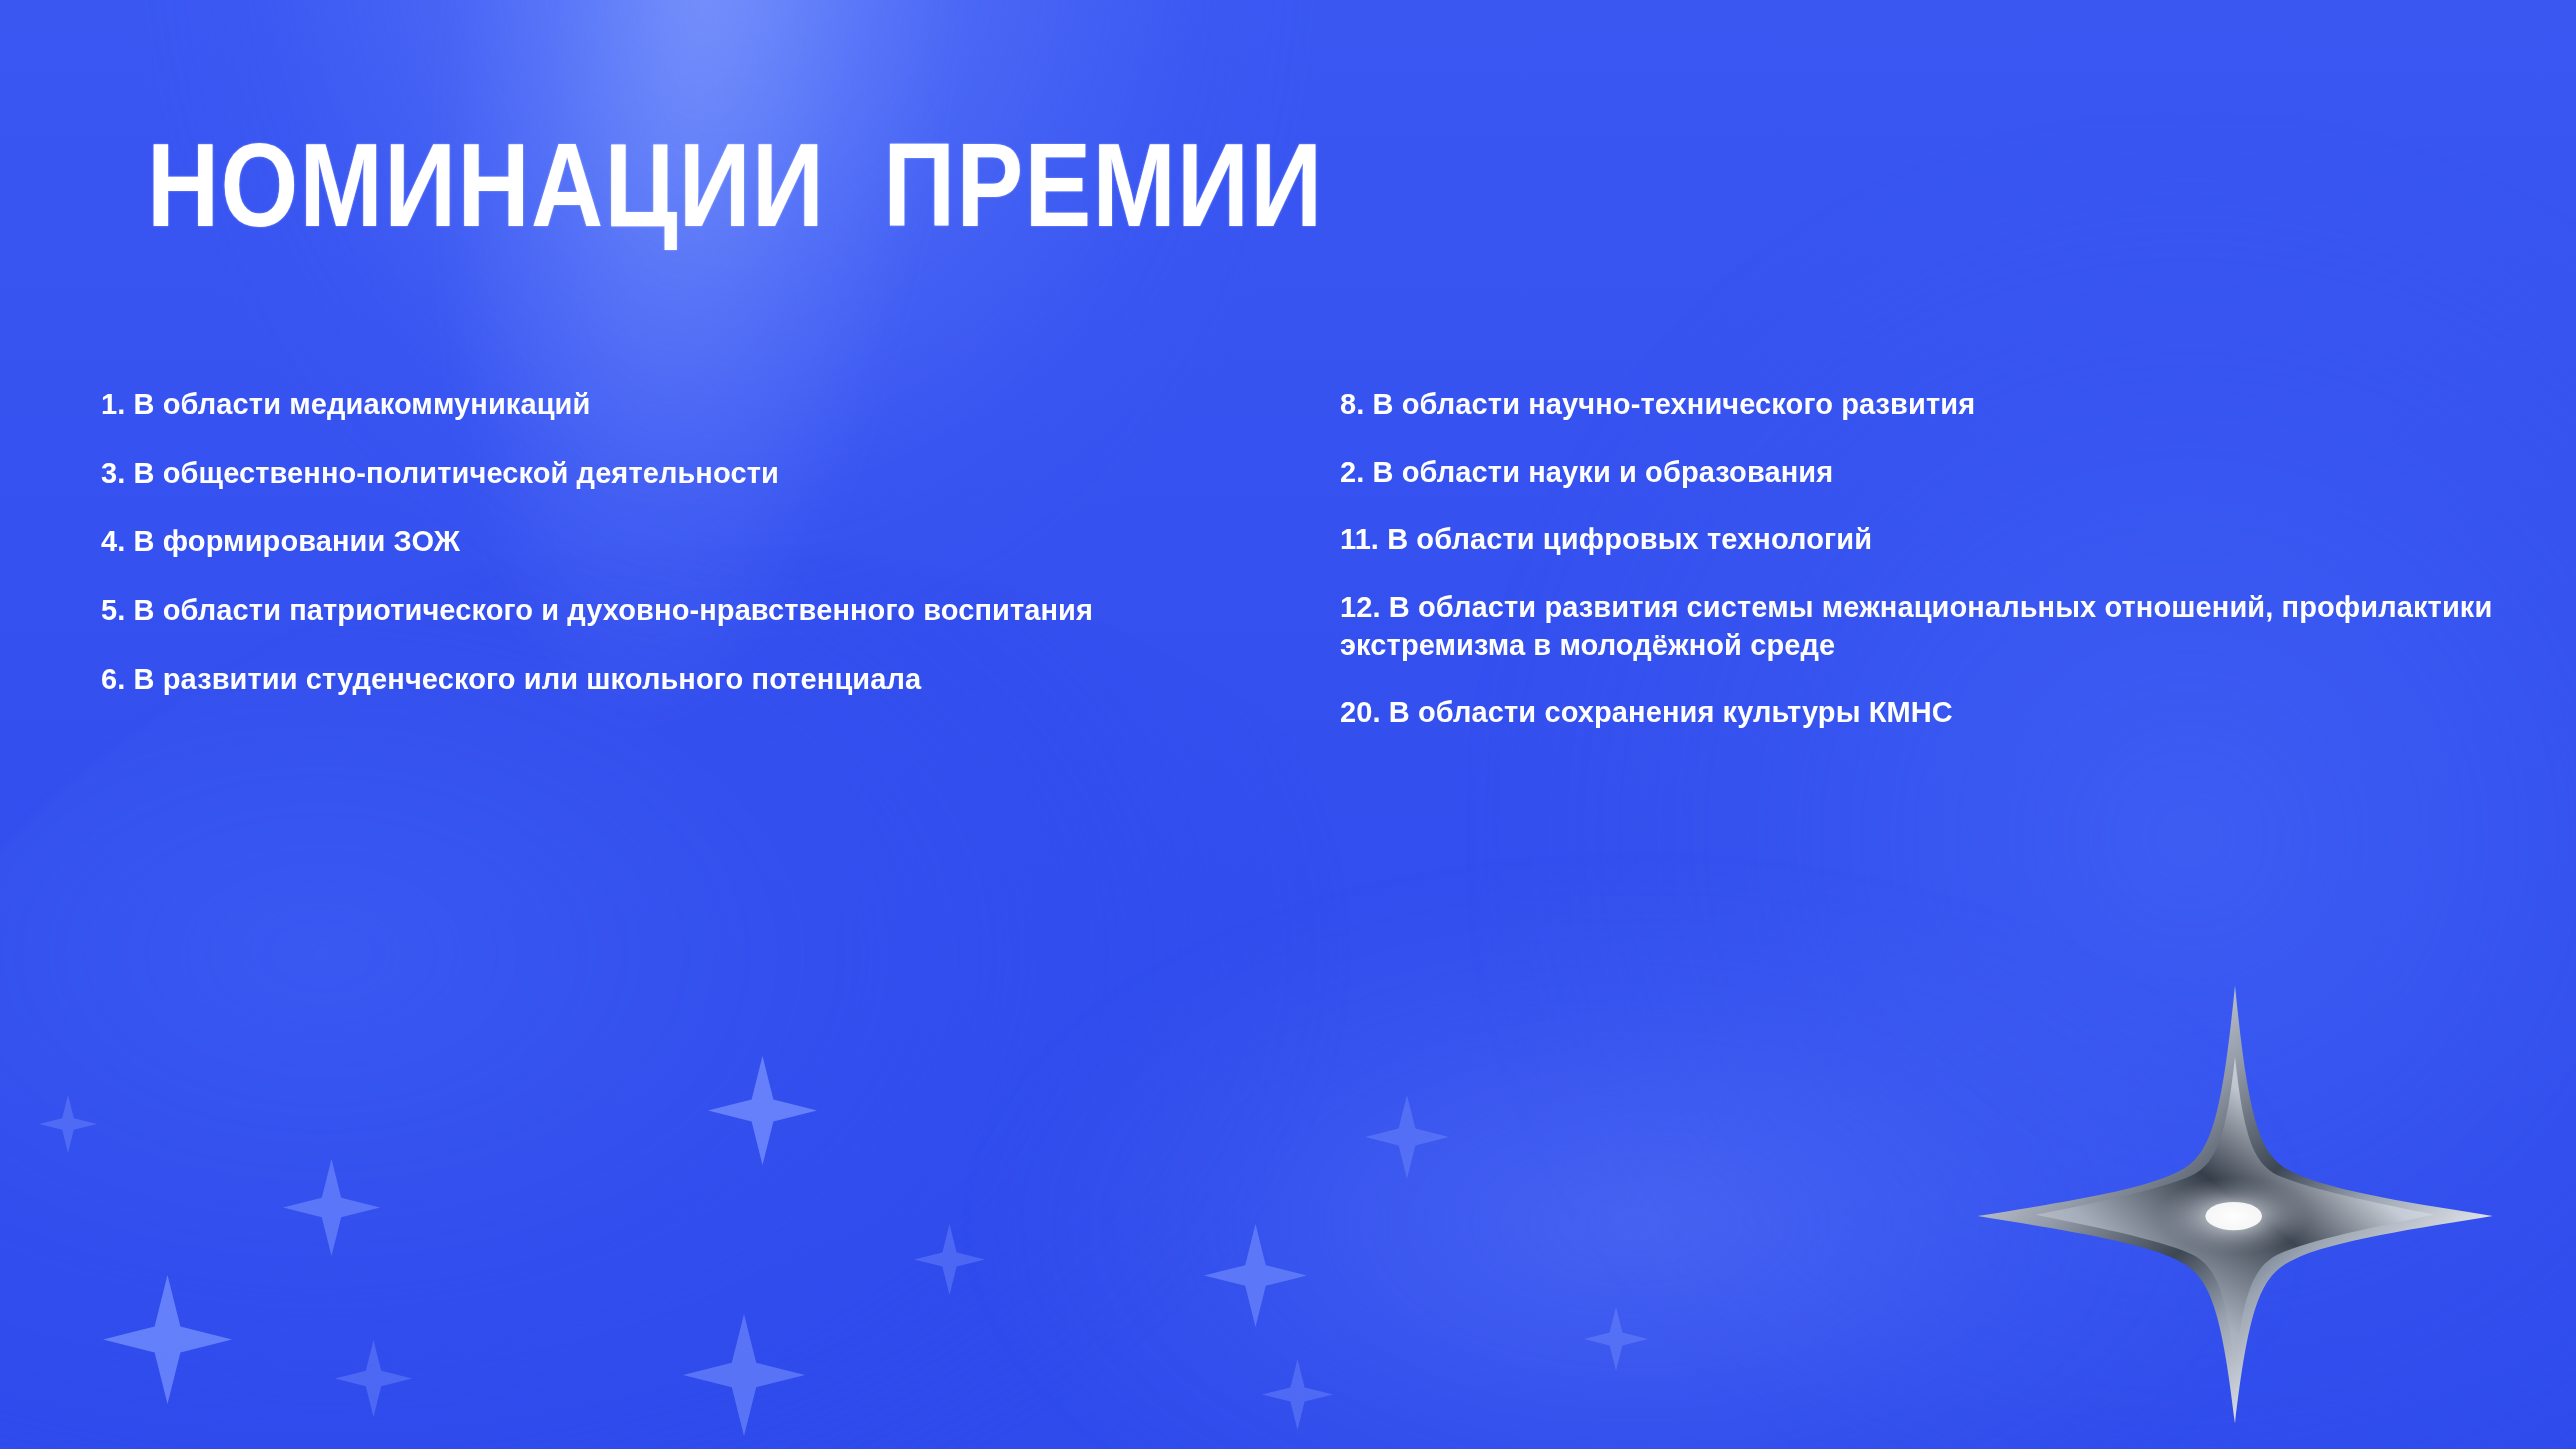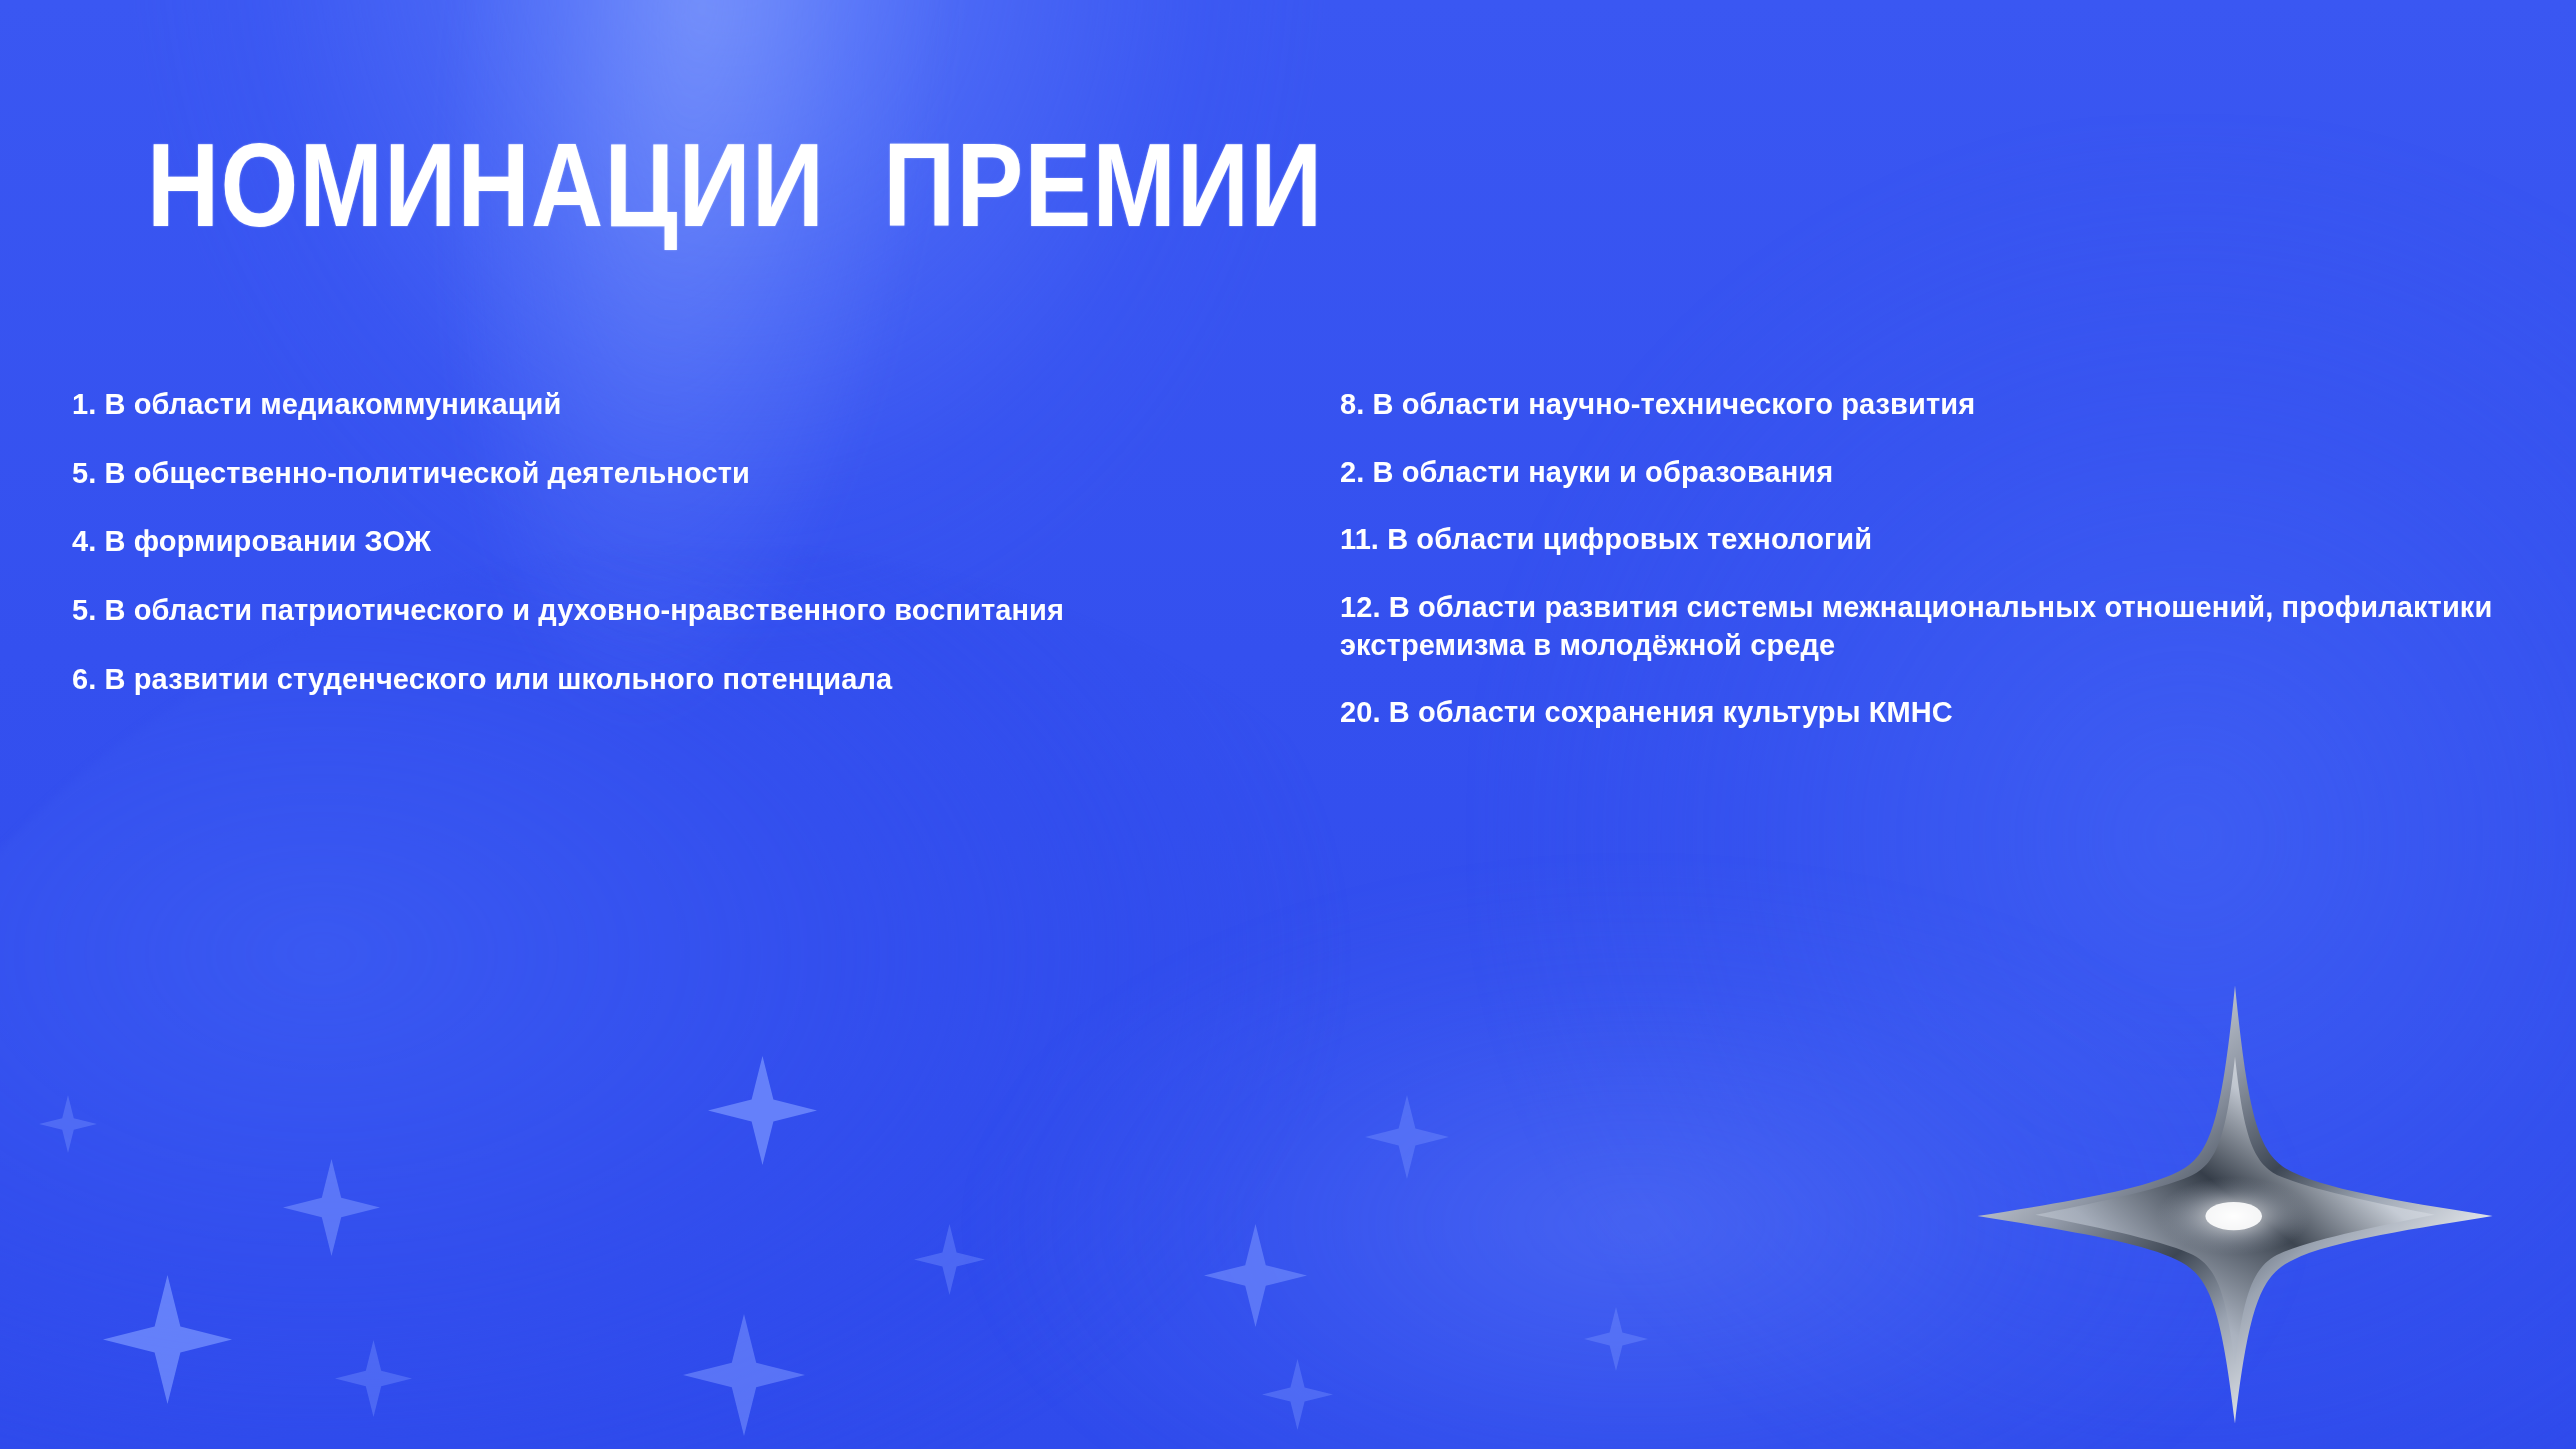--- a/index.html
+++ b/index.html
@@ -138,21 +138,21 @@
     top: 386px;
     width: 2576px;
     display: flex;
     gap: 0px;
   }
   .col {
     box-sizing: border-box;
   }
   .col-left {
     width: 1327px;
-    padding-left: 72px;
+    padding-left: 101px;
     padding-right: 58px;
   }
   .col-right {
     width: 1249px;
     padding-left: 13px;
     padding-right: 56px;
   }
 
   .nom-item {
     color: #ffffff;
@@ -197,21 +197,21 @@
   <div class="sparkle dim" style="left:1365px; top:1095px; width:84px; height:84px;"></div>
   <div class="sparkle dim" style="left:1584px; top:1307px; width:64px; height:64px;"></div>
   <div class="sparkle dim" style="left:39px; top:1095px; width:58px; height:58px;"></div>
 
   <div class="title">НОМИНАЦИИ  ПРЕМИИ</div>
 
   <div class="columns">
 
     <div class="col col-left">
       <div class="nom-item">1. В области медиакоммуникаций</div>
-      <div class="nom-item">5. В общественно-политической деятельности</div>
+      <div class="nom-item">3. В общественно-политической деятельности</div>
       <div class="nom-item">4. В формировании ЗОЖ</div>
       <div class="nom-item">5. В области патриотического и духовно-нравственного воспитания</div>
       <div class="nom-item">6. В развитии студенческого или школьного потенциала</div>
     </div>
 
     <div class="col col-right">
       <div class="nom-item">8. В области научно-технического развития</div>
       <div class="nom-item">2. В области науки и образования</div>
       <div class="nom-item">11. В области цифровых технологий</div>
       <div class="nom-item">12. В области развития системы межнациональных отношений, профилактики экстремизма в молодёжной среде</div>

